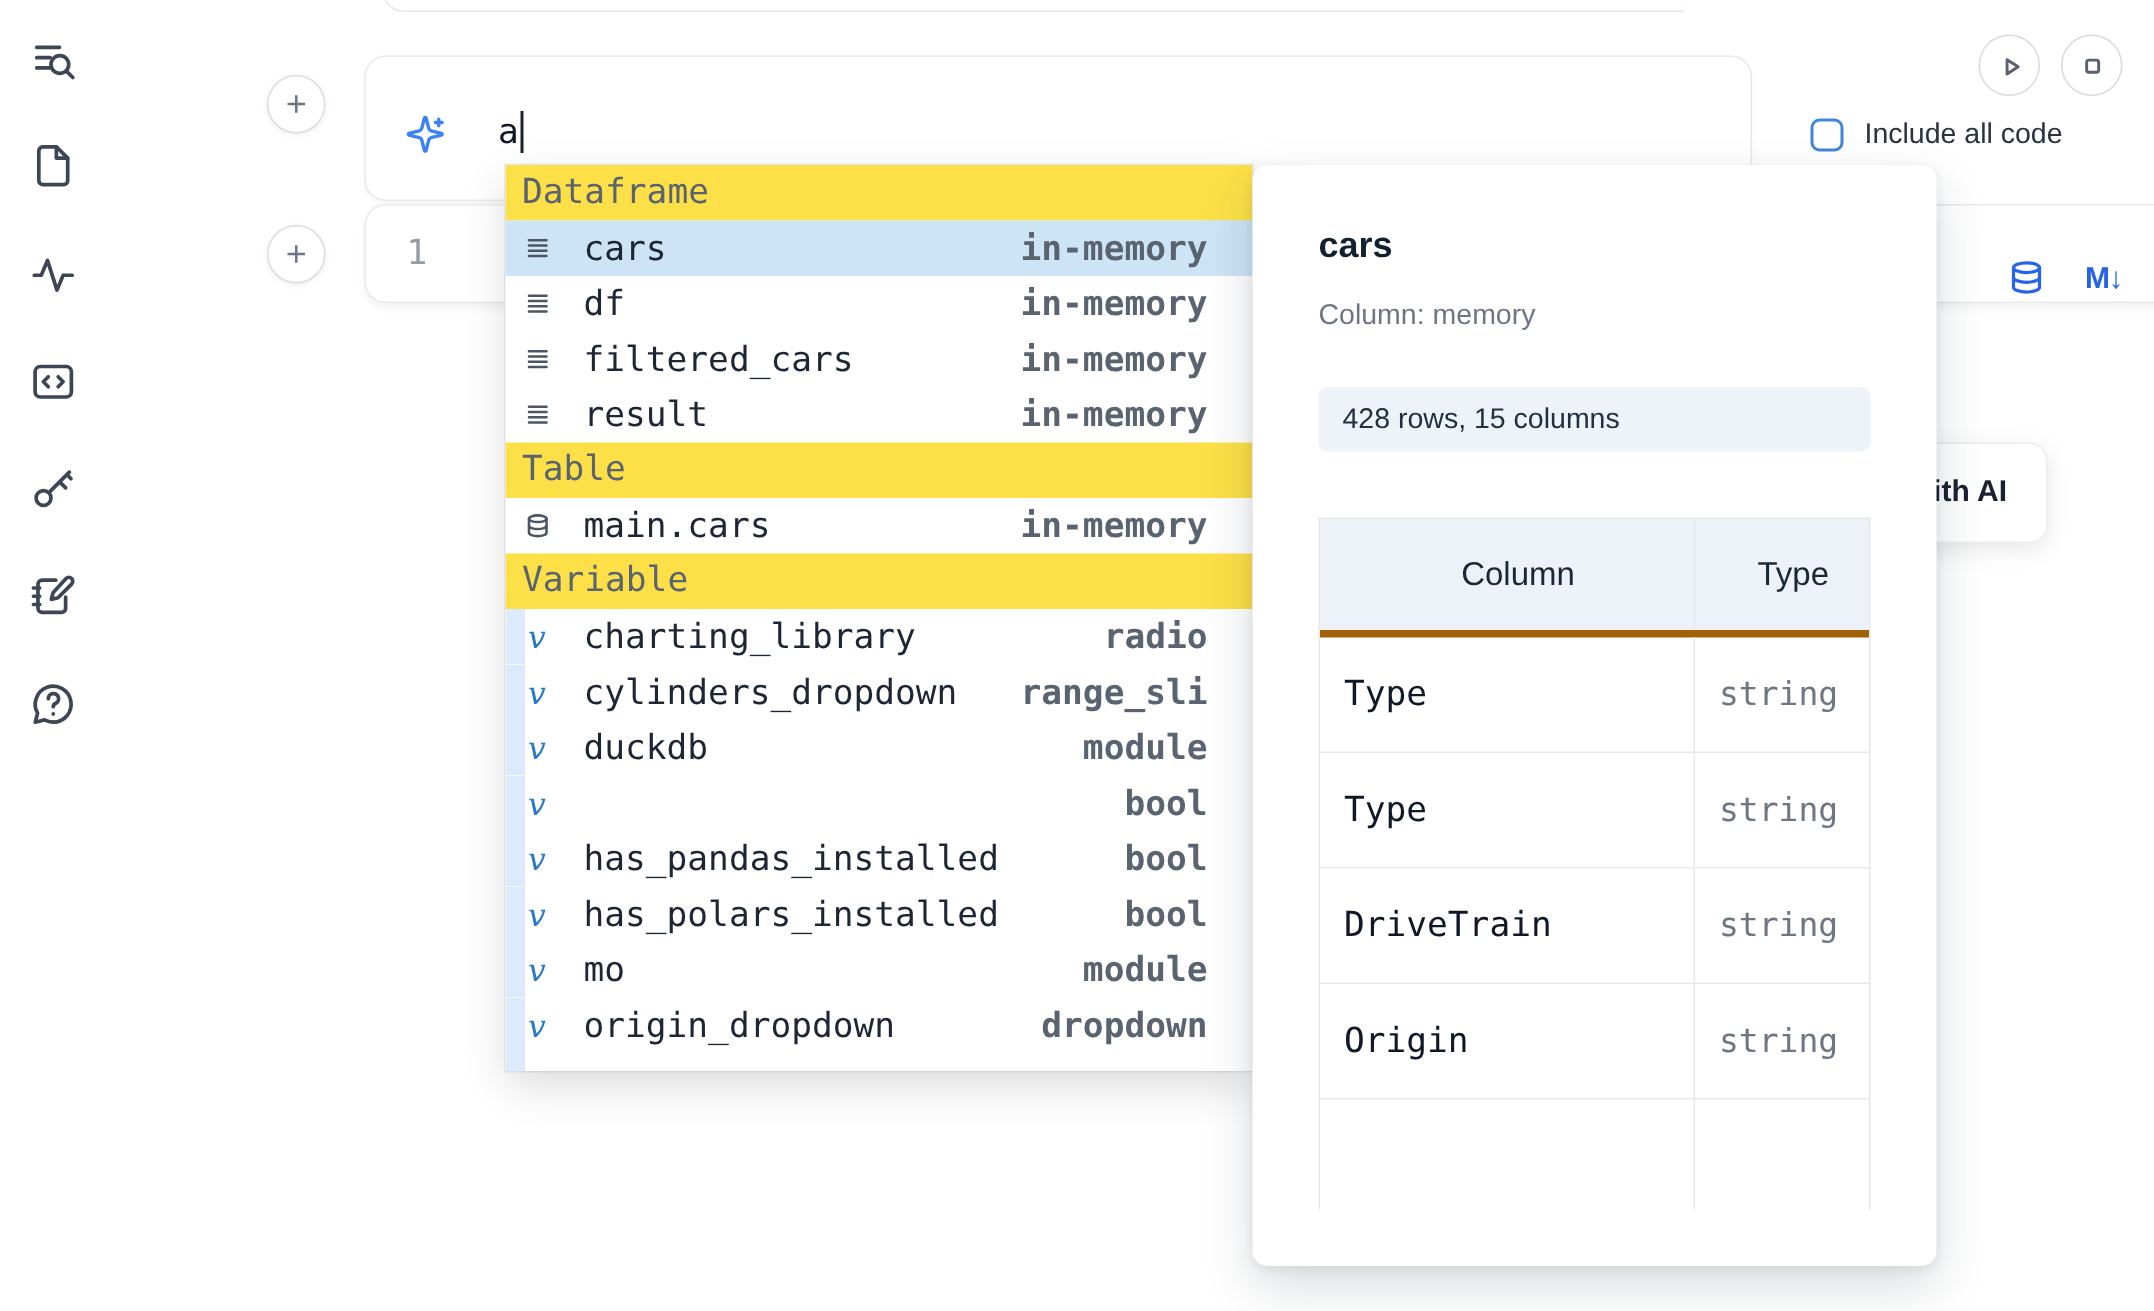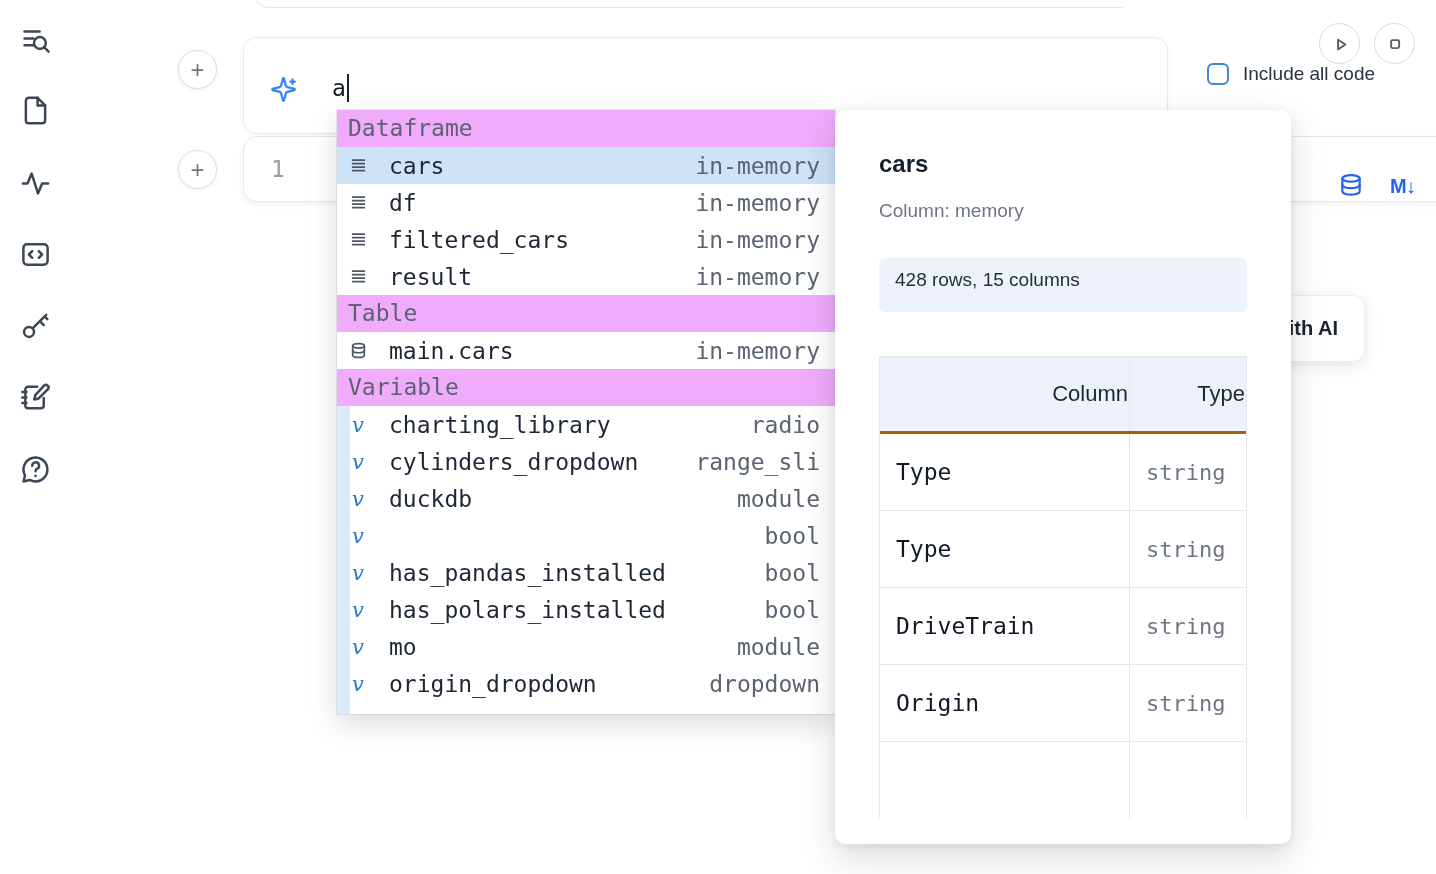--- a/index.html
+++ b/index.html
@@ -44,21 +44,21 @@
 
   
   .run-btn {
     position:absolute; top:23px; width:41px; height:41px; border-radius:50%;
     background:#fff; border:1.5px solid #d6dade; cursor:pointer; padding:0; z-index:5;
     display:flex; align-items:center; justify-content:center; box-sizing:border-box;
   }
   #run-button { left:1319px; } #stop-button { left:1374px; }
   .run-btn svg { width:26px; height:26px; fill:none; stroke:#59616c; stroke-width:1.8; stroke-linejoin:round; stroke-linecap:round; }
 
-  .include-code { position:absolute; left:1207px; top:61px; height:25px; display:flex; align-items:center; gap:14px; z-index:5; cursor:pointer; }
+  .include-code { position:absolute; left:1207px; top:77px; height:25px; display:flex; align-items:center; gap:14px; z-index:5; cursor:pointer; }
   .checkbox { width:22px; height:22px; border:2px solid #4285d9; border-radius:6px; background:#fff; box-sizing:border-box; }
   .include-label { font-size:19px; color:#29323f; white-space:nowrap; }
 
   
   .code-cell {
     position:absolute; left:243px; top:136px; width:1210px; height:66px;
     background:#fff; border:1px solid #e7e9ed; border-radius:14px;
     box-shadow:0 3px 6px rgba(0,0,0,.05); box-sizing:border-box; z-index:1;
   }
   .line-number { position:absolute; left:27px; top:0; line-height:64px; font-family:"DejaVu Sans Mono",monospace; font-size:23px; color:#959ca6; }
@@ -77,53 +77,53 @@
   }
 
   
   #autocomplete {
     position:absolute; left:337px; top:110px; width:498px; height:604px;
     background:#fff; z-index:20; overflow:hidden;
     box-shadow:0 10px 28px rgba(0,0,0,.14), 0 0 0 1px #eceef2;
     font-family:"DejaVu Sans Mono", monospace;
   }
   .ac-header {
-    height:37px; line-height:37px; background:#f0abfc; color:#5a6370;
+    height:37px; line-height:37px; background:#fde047; color:#5a6370;
     font-size:23px; padding-left:11px; box-sizing:border-box;
   }
   .ac-row { height:37px; display:flex; align-items:center; overflow:hidden; background:#fff; cursor:pointer; }
   .ac-row.selected { background:#cde4f7; }
   .ac-row.var-row { box-shadow:inset 13px 0 0 #dcebfb; }
   .ac-icon { width:20px; margin-left:11px; display:flex; align-items:center; justify-content:center; flex:none; }
   .ac-icon svg { width:17px; height:17px; fill:none; stroke:#4b5563; stroke-width:1.6; stroke-linecap:round; }
   .var-v { font-family:"DejaVu Serif", serif; font-style:italic; color:#2878c8; font-size:21px; }
   .ac-label { margin-left:21px; font-size:23px; color:#1d2635; white-space:nowrap; }
-  .ac-detail { margin-left:auto; margin-right:15px; font-size:23px; color:#5a6370; white-space:nowrap; }
+  .ac-detail { margin-left:auto; margin-right:30px; font-size:23px; color:#5a6370; white-space:nowrap;font-weight:bold; }
 
   
   .preview-panel {
     position:absolute; left:835px; top:110px; width:456px; height:734px;
     background:#fff; border-radius:10px; z-index:30; box-sizing:border-box;
     box-shadow:0 14px 34px rgba(25,35,55,.16), 0 2px 8px rgba(25,35,55,.08);
     padding:40px 44px 0;
   }
   .preview-title { margin:0; font-size:24px; font-weight:700; color:#13202e; }
   .preview-source { margin-top:22px; font-size:19px; color:#6e7684; }
   .shape-badge {
-    margin-top:36px; background:#eef3f9; border-radius:6px; height:54px; line-height:43px;
+    margin-top:36px; background:#eef3f9; border-radius:6px; height:43px; line-height:43px;
     padding:0 16px; font-size:19px; color:#23303f; box-sizing:border-box;
   }
   .table-wrap {
     margin-top:44px; height:462px; overflow:hidden;
     border:1px solid #e5e9ee; border-bottom:none; box-sizing:border-box;
   }
   .table-wrap table { width:100%; border-collapse:collapse; }
   .table-wrap th {
-    background:#edf2f8; height:72px; text-align:right; padding-left:16px;
-    font-weight:500; font-size:22px; color:#1b2735; border-bottom:3px solid #a16207;
+    background:#edf2f8; height:72px; text-align:center; padding-left:16px;
+    font-weight:500; font-size:22px; color:#1b2735; border-bottom:5px solid #a16207;
   }
   .table-wrap th:first-child { width:232px; }
   .table-wrap th + th, .table-wrap td + td { border-left:1px solid #e5e9ee; }
   .table-wrap td { height:74px; padding-left:16px; border-bottom:1px solid #e5e9ee; }
   td.col-name { font-family:"DejaVu Sans Mono",monospace; font-size:23px; color:#101828; }
   td.col-type { font-family:"DejaVu Sans Mono",monospace; font-size:22px; color:#6e7684; }
 </style>
 </head>
 <body>
 

